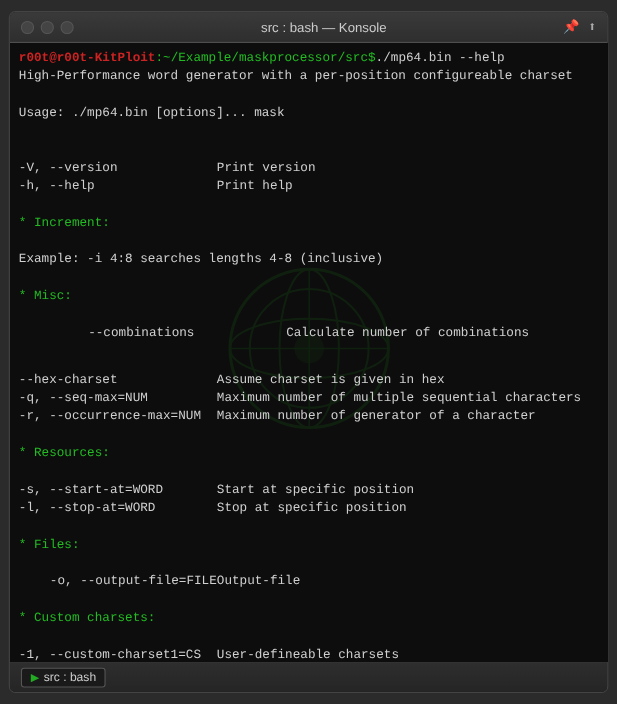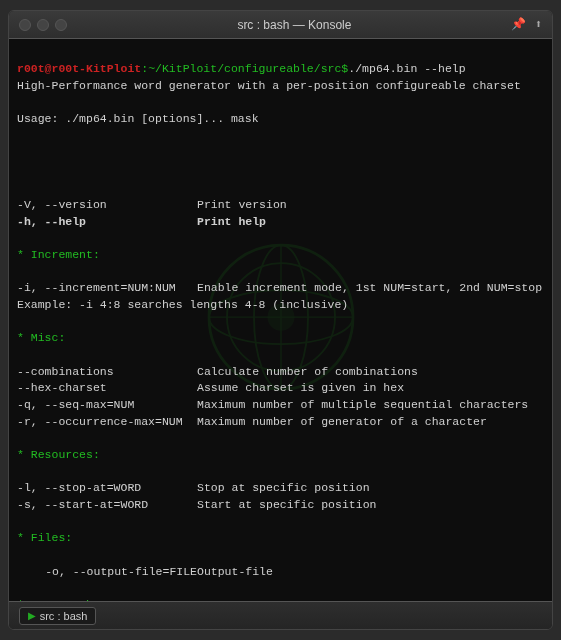--- a/index.html
+++ b/index.html
@@ -56,21 +56,21 @@
       gap: 8px;
       color: #aaa;
       font-size: 12px;
     }
     .terminal {
       flex: 1;
       background: #0d0d0d;
       color: #d0d0d0;
       font-size: 11.5px;
       line-height: 1.45;
-      padding: 22px 8px;
+      padding: 6px 8px;
       overflow-y: auto;
       font-family: 'Courier New', Courier, monospace;
       position: relative;
     }
     .terminal::-webkit-scrollbar {
       width: 8px;
     }
     .terminal::-webkit-scrollbar-track {
       background: #1a1a1a;
     }
@@ -167,85 +167,81 @@
         <circle cx="100" cy="100" r="15" fill="#22aa22" opacity="0.5"></circle>
         <line x1="100" y1="20" x2="100" y2="180" stroke="#22aa22" stroke-width="1.5"></line>
         <line x1="20" y1="100" x2="180" y2="100" stroke="#22aa22" stroke-width="1.5"></line>
       </svg>
     </div>
 
     <div class="terminal-content">
 
       <div class="prompt-line">
         <span class="prompt-user">r00t@r00t-KitPloit</span>
-        <span class="prompt-path green-text">:~/KitPloit/configureable/src$</span>
+        <span class="prompt-path green-text">:~/Example/maskprocessor/src$</span>
         <span class="cmd-text"> ./mp64.bin --help</span>
       </div>
 
       <div>High-Performance word generator with a per-position configureable charset</div>
       <div>&nbsp;</div>
       <div>Usage: ./mp64.bin [options]... mask</div>
       <div>&nbsp;</div>
 
       <div>&nbsp;</div>
 
-      <div style="display:flex;margin-top:36px;">
+      <div style="display:flex;">
         <span style="min-width:180px;">  -V, --version</span>
         <span>        Print version</span>
       </div>
-      <div style="display:flex;font-weight:bold;">
+      <div style="display:flex;">
         <span style="min-width:180px;">  -h, --help</span>
         <span>           Print help</span>
       </div>
 
       <div>&nbsp;</div>
 
       <div class="section-header">* Increment:</div>
       <div>&nbsp;</div>
 
-      <div style="display:flex;">
-        <span style="min-width:180px;">  -i, --increment=NUM:NUM</span>
-        <span>  Enable increment mode, 1st NUM=start, 2nd NUM=stop</span>
-      </div>
       <div>                        Example: -i 4:8 searches lengths 4-8 (inclusive)</div>
 
       <div>&nbsp;</div>
 
       <div class="section-header">* Misc:</div>
       <div>&nbsp;</div>
 
-      <div style="display:flex;">
+      <div style="display:flex;justify-content:center;">
         <span style="min-width:180px;">      --combinations</span>
         <span>      Calculate number of combinations</span>
       </div>
-      <div style="display:flex;">
+      <div style="display:flex;margin-top:26px;">
         <span style="min-width:180px;">      --hex-charset</span>
         <span>       Assume charset is given in hex</span>
       </div>
       <div style="display:flex;align-items:flex-end;">
         <span style="min-width:180px;">  -q,  --seq-max=NUM</span>
         <span>        Maximum number of multiple sequential characters</span>
       </div>
       <div style="display:flex;align-items:center;">
         <span style="min-width:180px;">  -r,  --occurrence-max=NUM</span>
         <span> Maximum number of generator of a character</span>
       </div>
 
       <div>&nbsp;</div>
 
       <div class="section-header">* Resources:</div>
       <div>&nbsp;</div>
 
       <div style="display:flex;">
+        <span style="min-width:180px;">  -s,  --start-at=WORD</span>
+        <span>     Start at specific position</span>
+      </div>
+      <div style="display:flex;">
         <span style="min-width:180px;">  -l,  --stop-at=WORD</span>
         <span>      Stop at specific position</span>
-      </div>
-      <div style="display:flex;">
-        <span style="min-width:180px;">  -s,  --start-at=WORD</span>
-        <span>     Start at specific position</span>
       </div>
 
       <div>&nbsp;</div>
 
       <div class="section-header">* Files:</div>
       <div>&nbsp;</div>
 
       <div style="display:flex;text-align:right;">
         <span style="min-width:180px;">  -o,  --output-file=FILE</span>
         <span>   Output-file</span>

